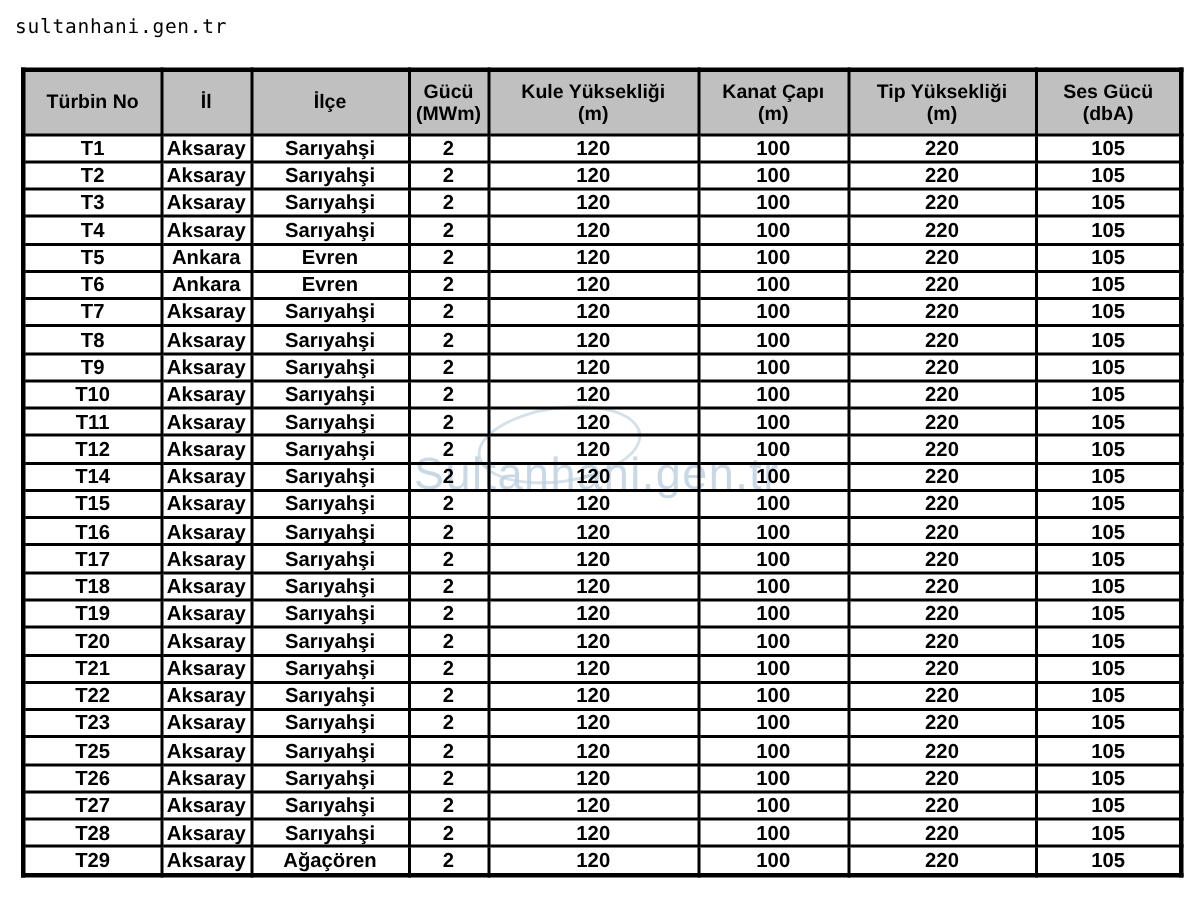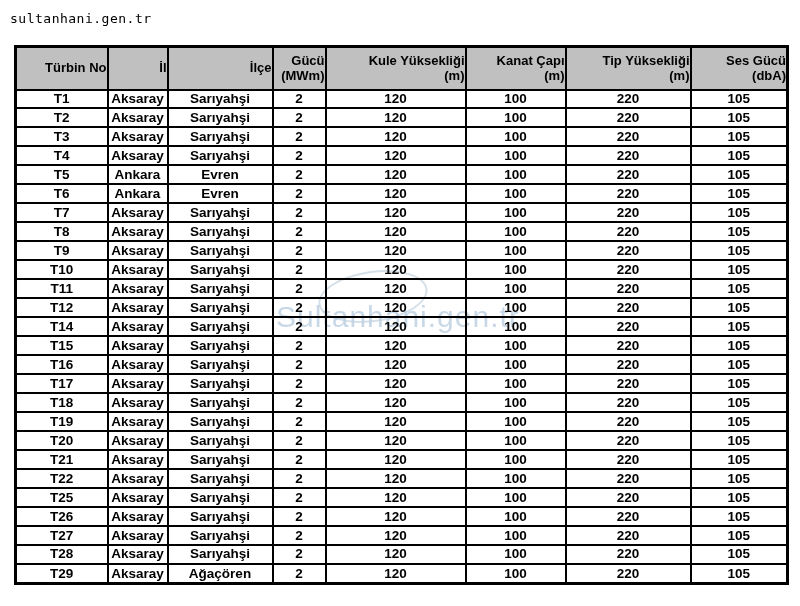--- a/index.html
+++ b/index.html
@@ -48,21 +48,21 @@
     border-collapse:collapse;
     table-layout:fixed;
     z-index:1;
     text-align:center;
     color:#000;
   }
   table.turbine, table.turbine th, table.turbine td{
     border:2px solid #000;
   }
   table.turbine{border-width:3px;}
-  thead tr{height:43px;text-align:right;}
+  thead tr{height:43px;}
   thead th{
     background:#c0c0c0;
     font-size:13px;
     font-weight:bold;
     line-height:1.2;
     padding:0;
   }
   tbody td{
     background:transparent;
     font-size:13.5px;
@@ -313,20 +313,30 @@
           <td>T22</td>
           <td>Aksaray</td>
           <td>Sarıyahşi</td>
           <td>2</td>
           <td>120</td>
           <td>100</td>
           <td>220</td>
           <td>105</td>
         </tr>
         <tr>
+          <td>T23</td>
+          <td>Aksaray</td>
+          <td>Sarıyahşi</td>
+          <td>2</td>
+          <td>120</td>
+          <td>100</td>
+          <td>220</td>
+          <td>105</td>
+        </tr>
+        <tr>
           <td>T25</td>
           <td>Aksaray</td>
           <td>Sarıyahşi</td>
           <td>2</td>
           <td>120</td>
           <td>100</td>
           <td>220</td>
           <td>105</td>
         </tr>
         <tr>

